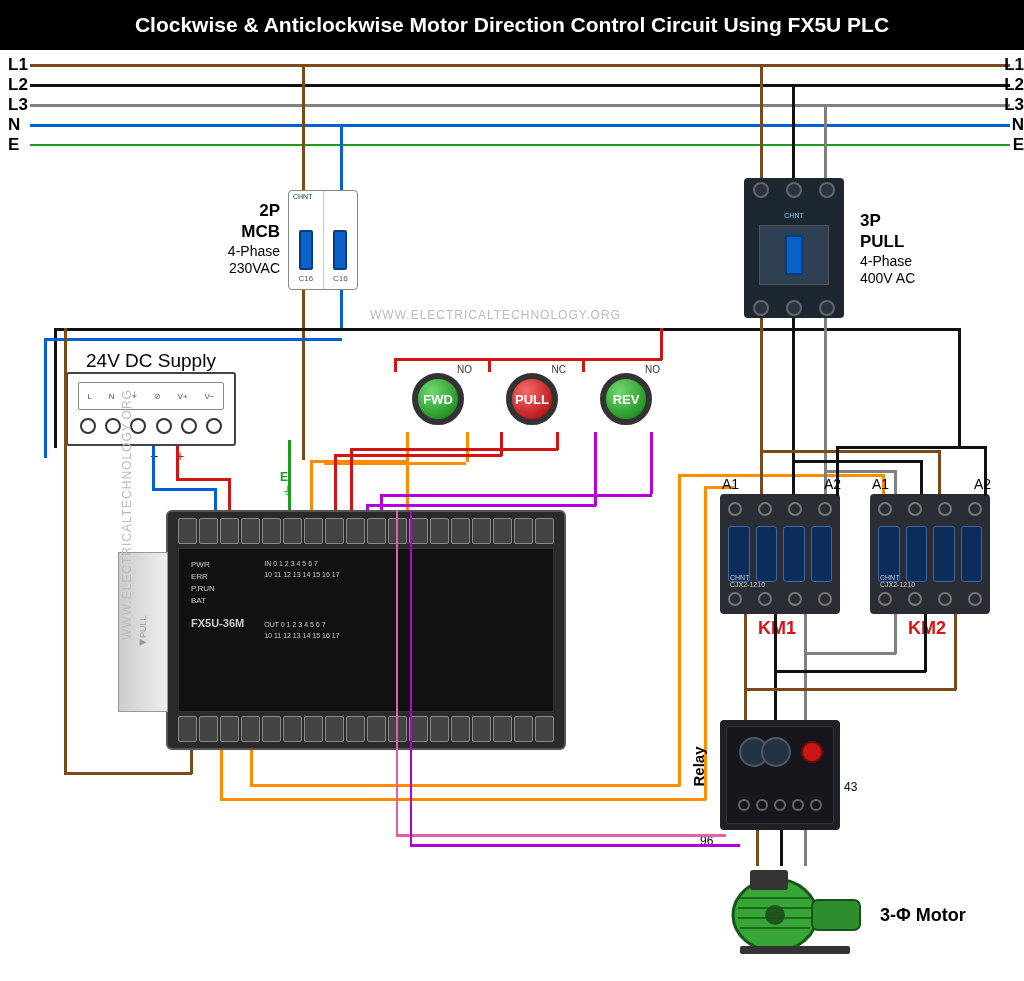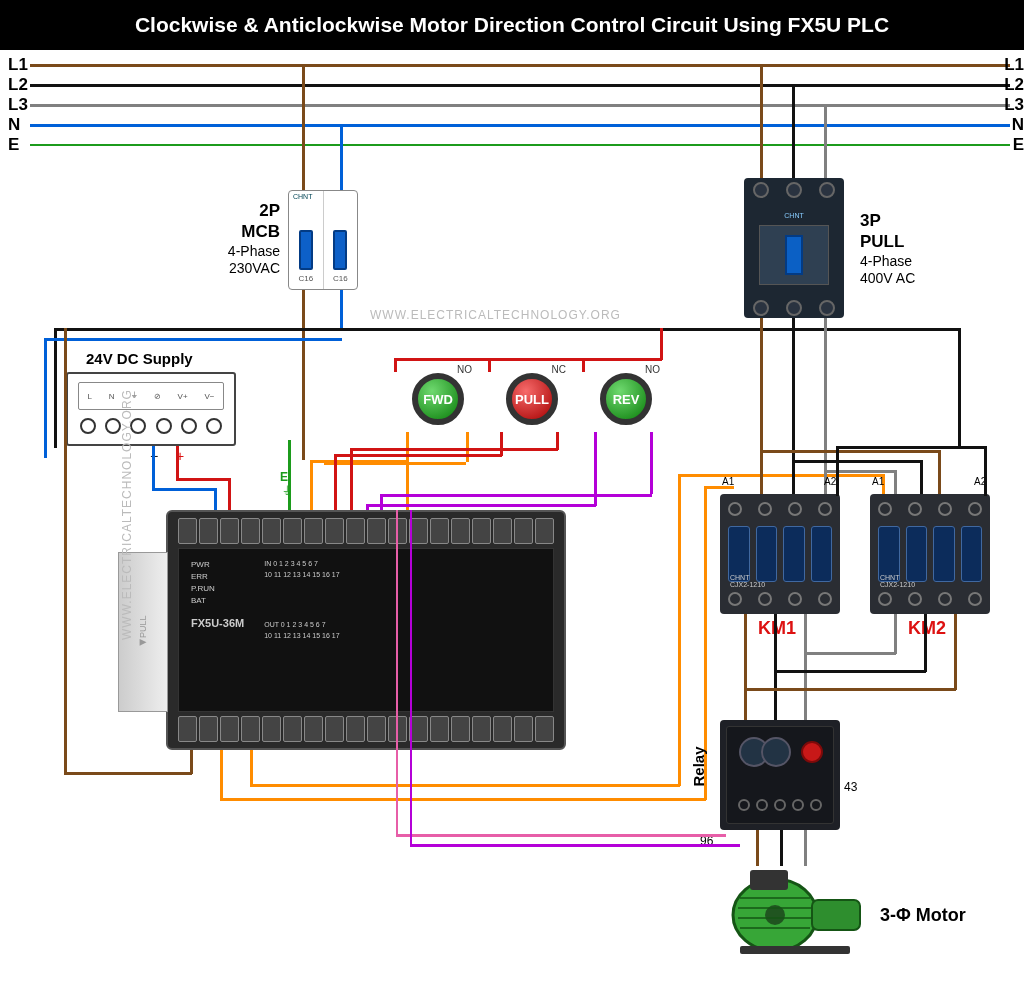--- a/index.html
+++ b/index.html
@@ -30,21 +30,21 @@
   
   .mccb{position:absolute;left:744px;top:178px;width:100px;height:140px;background:#1d2732;border-radius:4px;display:flex;flex-direction:column;align-items:center;justify-content:center;color:#aaa}
   .mccb .panel{width:70px;height:60px;background:#2f4052;border:1px solid #555;display:flex;align-items:center;justify-content:center}
   .mccb .panel .tog{width:18px;height:40px;background:#0b60c5;border:2px solid #033b84}
   .mccb .trm{position:absolute;left:0;right:0;height:14px;display:flex;justify-content:space-around}
   .mccb .trm span{width:16px;height:16px;border:2px solid #666;border-radius:50%;background:#2a3340}
   
   .psu{position:absolute;left:66px;top:372px;width:170px;height:74px;border:2px solid #444;border-radius:3px;background:#fff}
   .psu .term{position:absolute;bottom:6px;left:12px;right:12px;height:20px;display:flex;justify-content:space-between}
   .psu .term span{width:16px;height:16px;border:2px solid #333;border-radius:50%}
-  .psu-title{position:absolute;left:86px;top:350px;font-weight:700;font-size:15px}
+  .psu-title{position:absolute;left:86px;top:350px;font-weight:400;font-size:19px}
   .pb{position:absolute;width:80px;height:72px;display:flex;flex-direction:column;align-items:center}
   .pb .cap{width:52px;height:52px;border-radius:50%;border:6px solid #333;display:flex;align-items:center;justify-content:center;color:#fff;font-weight:700;font-size:13px}
   .pb .no{font-size:10px;color:#333;margin-top:-4px;margin-bottom:-2px;align-self:flex-end;margin-right:6px}
   .pb.green .cap{background:radial-gradient(circle at 35% 30%,#6fd96f,#0a7d0a)}
   .pb.red .cap{background:radial-gradient(circle at 35% 30%,#f76a6a,#a60000)}
   
   .plc{position:absolute;left:166px;top:510px;width:400px;height:240px;background:#2a2a2a;border:2px solid #555;border-radius:6px;color:#eee;font-size:9px}
   .plc .trail{position:absolute;left:-50px;top:40px;width:50px;height:160px;background:linear-gradient(90deg,#eee,#ccc);border:1px solid #999;display:flex;align-items:center;justify-content:center;color:#999;font-size:9px;writing-mode:vertical-rl;transform:rotate(180deg)}
   .plc .termrow{position:absolute;left:10px;right:10px;height:26px;display:flex;gap:2px;justify-content:space-between}
   .plc .termrow span{flex:1;border:1px solid #888;background:#444;border-radius:2px}
@@ -58,21 +58,21 @@
   .plc .model{font-size:11px;font-weight:700}
   
   .cont{position:absolute;width:120px;height:120px;background:#2a2d33;border-radius:4px;color:#fff;font-size:8px}
   .cont .poles{position:absolute;top:32px;left:8px;right:8px;height:56px;display:flex;gap:6px}
   .cont .poles span{flex:1;background:#0c2c5b;border:1px solid #4068a0;border-radius:3px}
   .cont .top,.cont .bot{position:absolute;left:0;right:0;height:22px;display:flex;justify-content:space-around;align-items:center}
   .cont .top{top:4px}.cont .bot{bottom:4px}
   .cont .top i,.cont .bot i{width:14px;height:14px;border:2px solid #777;border-radius:50%}
   .cont .brand{position:absolute;bottom:26px;left:10px;font-size:7px;color:#ccc}
   .cont-lbl{position:absolute;color:#d11;font-weight:700;font-size:18px}
-  .coil{position:absolute;font-size:10px}
+  .coil{position:absolute;font-size:14px}
   
   .relay{position:absolute;left:720px;top:720px;width:120px;height:110px;background:#1e2026;border-radius:4px}
   .relay .face{position:absolute;inset:6px;background:#15171c;border:1px solid #333;border-radius:3px}
   .relay .dial{position:absolute;width:30px;height:30px;border-radius:50%;background:#234;border:2px solid #556}
   .relay .dial.d1{left:12px;top:10px}.relay .dial.d2{right:42px;top:10px}
   .relay .rst{position:absolute;right:10px;top:14px;width:22px;height:22px;border-radius:50%;background:#c81818;border:2px solid #7d0a0a}
   .relay .trm{position:absolute;left:8px;right:8px;bottom:6px;height:18px;display:flex;justify-content:space-around}
   .relay .trm i{width:12px;height:12px;border:2px solid #666;border-radius:50%}
   .relay-lbl{position:absolute;left:678px;top:758px;font-weight:700;font-size:15px;transform:rotate(-90deg)}
   

